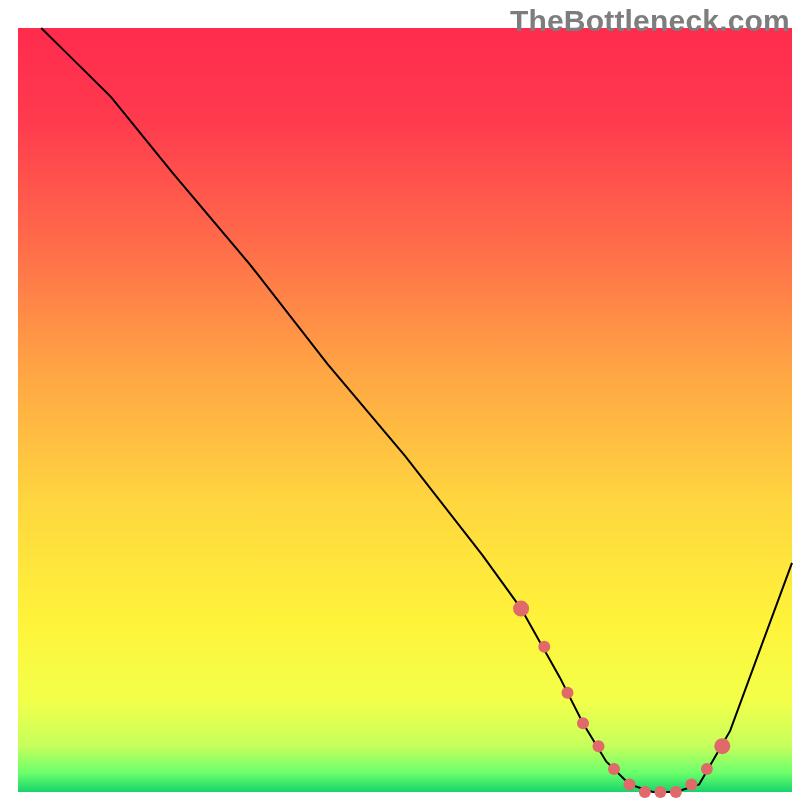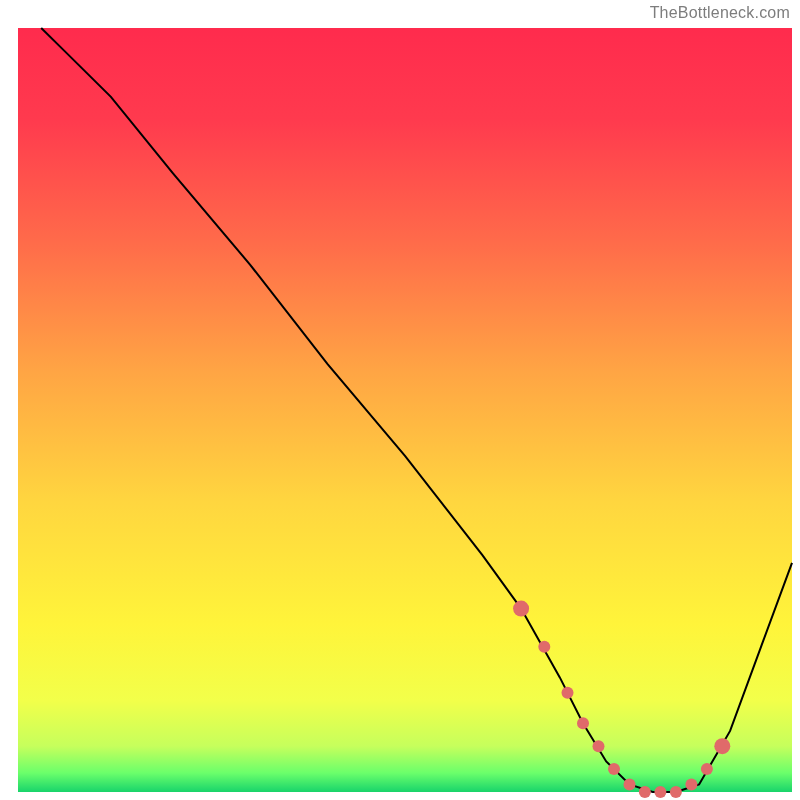--- a/index.html
+++ b/index.html
@@ -13,22 +13,22 @@
   }
   .stage {
     position: relative;
     width: 800px;
     height: 800px;
   }
   .watermark {
     position: absolute;
     top: 4px;
     right: 10px;
-    font-size: 16px;
-    font-weight: normal;
+    font-size: 30px;
+    font-weight: bold;
     color: #7d7d7d;
     letter-spacing: 0.2px;
     z-index: 5;
   }
   svg {
     position: absolute;
     left: 0;
     top: 0;
   }
 </style>

